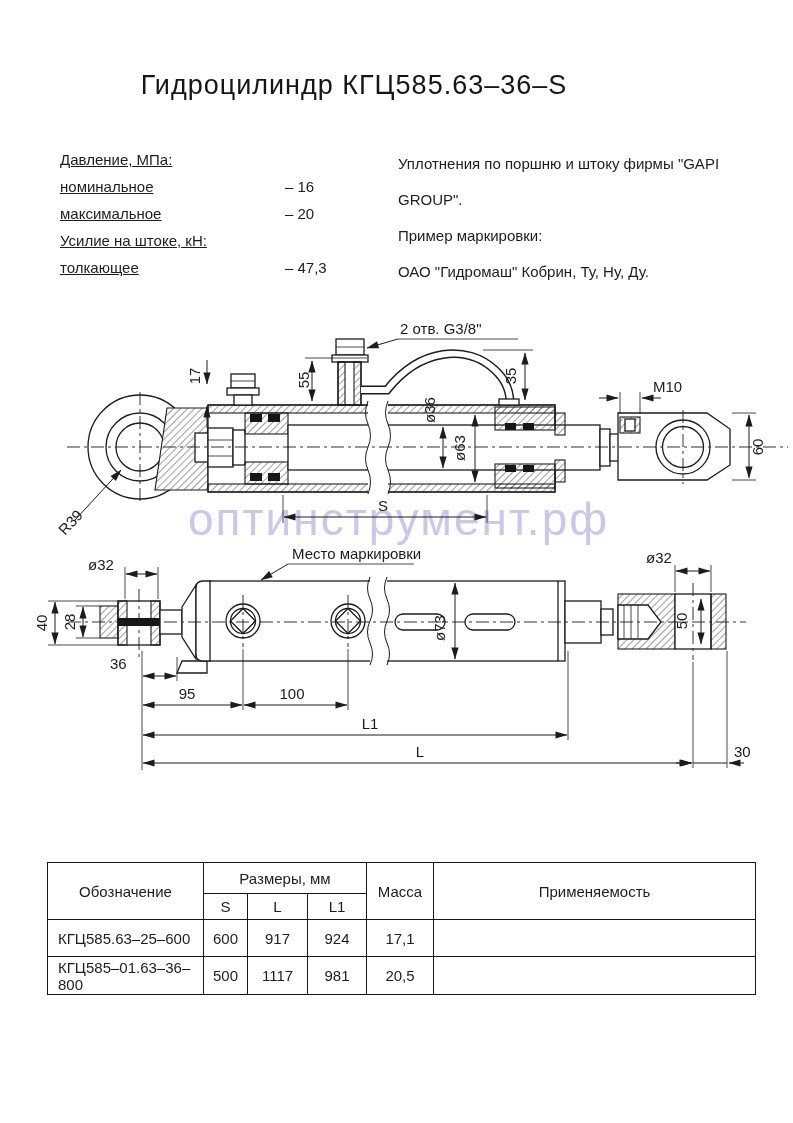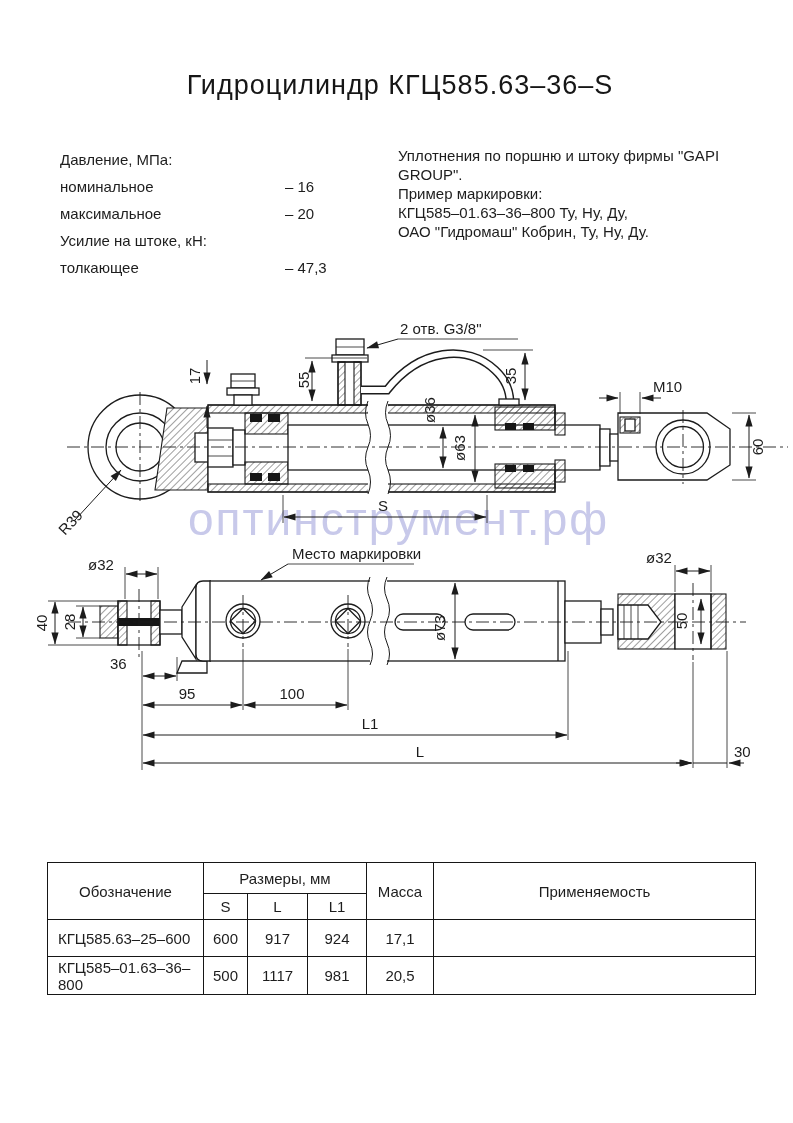--- a/index.html
+++ b/index.html
@@ -1,22 +1,22 @@
 <!DOCTYPE html>
 <html><head>
 <meta charset="utf-8">
 <style>
   html,body{margin:0;padding:0;background:#ffffff;}
   body{width:793px;height:1123px;position:relative;font-family:"Liberation Sans",sans-serif;color:#1d1d1d;overflow:hidden;}
   .abs{position:absolute;}
-  .title{left:0;top:70px;width:708px;text-align:center;font-size:27px;letter-spacing:1px;color:#161616;padding-left:46px;}
+  .title{left:0;top:70px;width:708px;text-align:center;font-size:27px;letter-spacing:1px;color:#161616;}
   .specs{left:60px;top:146px;width:330px;font-size:15px;}
   .specs .row{display:flex;height:27px;line-height:27px;}
-  .specs .lab{width:225px;}
-  .notes{left:398px;top:146px;width:380px;font-size:15px;line-height:19px;}
+  .specs .lab{width:225px;text-decoration:underline;}
+  .notes{left:398px;top:146px;width:380px;font-size:15px;line-height:36px;}
   .watermark{left:188px;top:492px;font-size:46px;letter-spacing:2px;color:#c8c9ea;z-index:1;white-space:nowrap;}
   svg{position:absolute;z-index:2;}
   #svgTop{left:55px;top:300px;}
   #svgBot{left:30px;top:543px;}
   .s{stroke:#1c1c1c;stroke-width:1.3;fill:none;}
   .sf{stroke:#1c1c1c;stroke-width:1.3;fill:#ffffff;}
   .hp{stroke:#1c1c1c;stroke-width:1.1;}
   .th{stroke:#1c1c1c;stroke-width:0.8;fill:none;}
   .dl{stroke:#1c1c1c;stroke-width:1;fill:none;}
   .cl{stroke:#1c1c1c;stroke-width:0.9;fill:none;stroke-dasharray:13 4 3 4;}
@@ -52,21 +52,20 @@
     </div>
   <div class="row">
       <span class="lab">толкающее</span>
       <span>– 47,3</span>
     </div>
 </div>
 
 <div class="abs notes">
   <div>Уплотнения по поршню и штоку фирмы "GAPI GROUP".</div>
   <div>Пример маркировки:</div>
-  <div>КГЦ585–01.63–36–800 Ту, Ну, Ду,</div>
   <div>ОАО "Гидромаш" Кобрин, Ту, Ну, Ду.</div>
 </div>
 
 <div class="abs watermark">оптинструмент.рф</div>
 
 <svg id="svgTop" width="740" height="255" viewBox="0 0 740 255">
   <defs>
     <pattern id="h1" patternUnits="userSpaceOnUse" width="5" height="5" patternTransform="rotate(45)">
       <line x1="0" y1="0" x2="0" y2="5" stroke="#2a2a2a" stroke-width="0.9"></line>
     </pattern>

